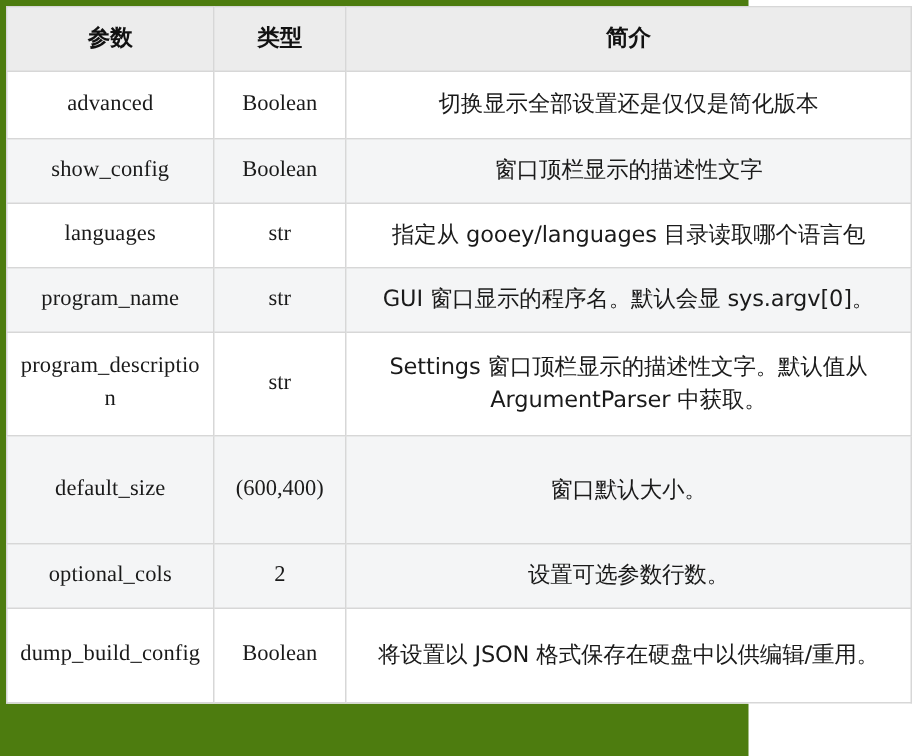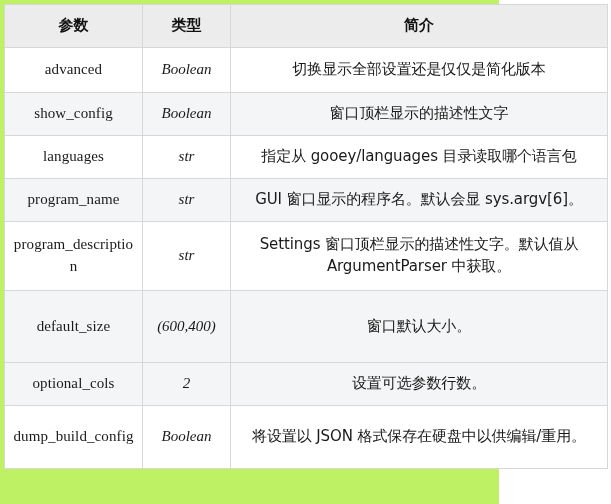--- a/index.html
+++ b/index.html
@@ -11,21 +11,21 @@
     width: 611px;
     height: 504px;
     overflow: hidden;
     font-family: "Liberation Serif", "DejaVu Serif", serif;
   }
   .table-wrap {
     box-sizing: border-box;
     width: 499px;
     height: 504px;
     padding: 4px 4px 9px 4px;
-    background: #bef264;
+    background: #4d7c0f;
   }
   table.params-table {
     border-collapse: collapse;
     width: 603px;
     table-layout: fixed;
     border: 1px solid #c8c8c8;
     background: #ffffff;
   }
   table.params-table col.c-param  { width: 138px; }
   table.params-table col.c-type   { width: 88px; }
@@ -60,21 +60,20 @@
     background: #ffffff;
   }
   td.cell-param {
     font-family: "Liberation Serif", "DejaVu Serif", serif;
     font-size: 14.5px;
     letter-spacing: 0.1px;
   }
   td.cell-type {
     font-family: "Liberation Serif", "DejaVu Serif", serif;
     font-size: 14px;
-    font-style: italic;
   }
   td.cell-desc {
     font-family: "DejaVu Sans", "Liberation Sans", sans-serif;
     font-size: 14px;
     line-height: 1.5;
     letter-spacing: -0.1px;
     margin-left: 32px;
   }
   
   tr[data-h="38"] td { height: 38px; }
@@ -112,21 +111,21 @@
         <td class="cell-desc">窗口顶栏显示的描述性文字</td>
       </tr>
       <tr class="band-plain" data-h="36">
         <td class="cell-param">languages</td>
         <td class="cell-type">str</td>
         <td class="cell-desc">指定从 gooey/languages 目录读取哪个语言包</td>
       </tr>
       <tr class="band-alt" data-h="36">
         <td class="cell-param">program_name</td>
         <td class="cell-type">str</td>
-        <td class="cell-desc">GUI 窗口显示的程序名。默认会显 sys.argv[6]。</td>
+        <td class="cell-desc">GUI 窗口显示的程序名。默认会显 sys.argv[0]。</td>
       </tr>
       <tr class="band-plain" data-h="62">
         <td class="cell-param">program_description</td>
         <td class="cell-type">str</td>
         <td class="cell-desc">Settings 窗口顶栏显示的描述性文字。默认值从 ArgumentParser 中获取。</td>
       </tr>
       <tr class="band-alt" data-h="65">
         <td class="cell-param">default_size</td>
         <td class="cell-type">(600,400)</td>
         <td class="cell-desc">窗口默认大小。</td>

